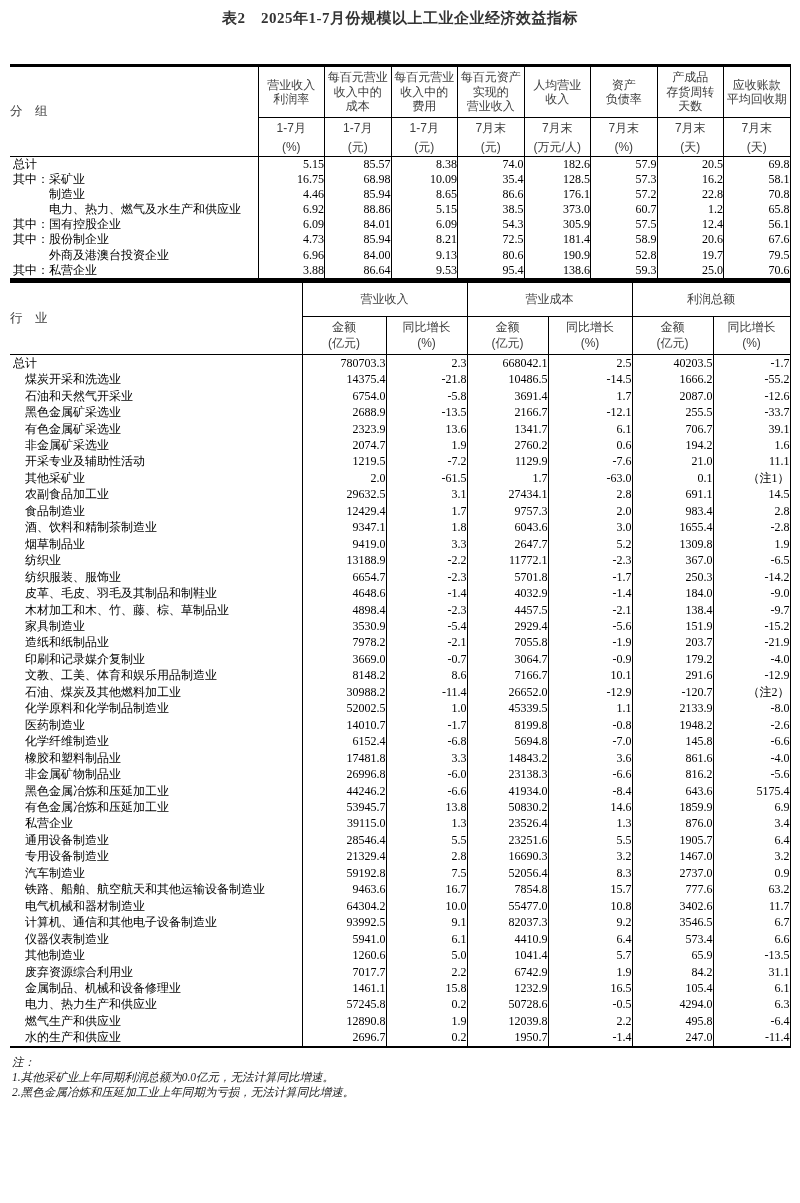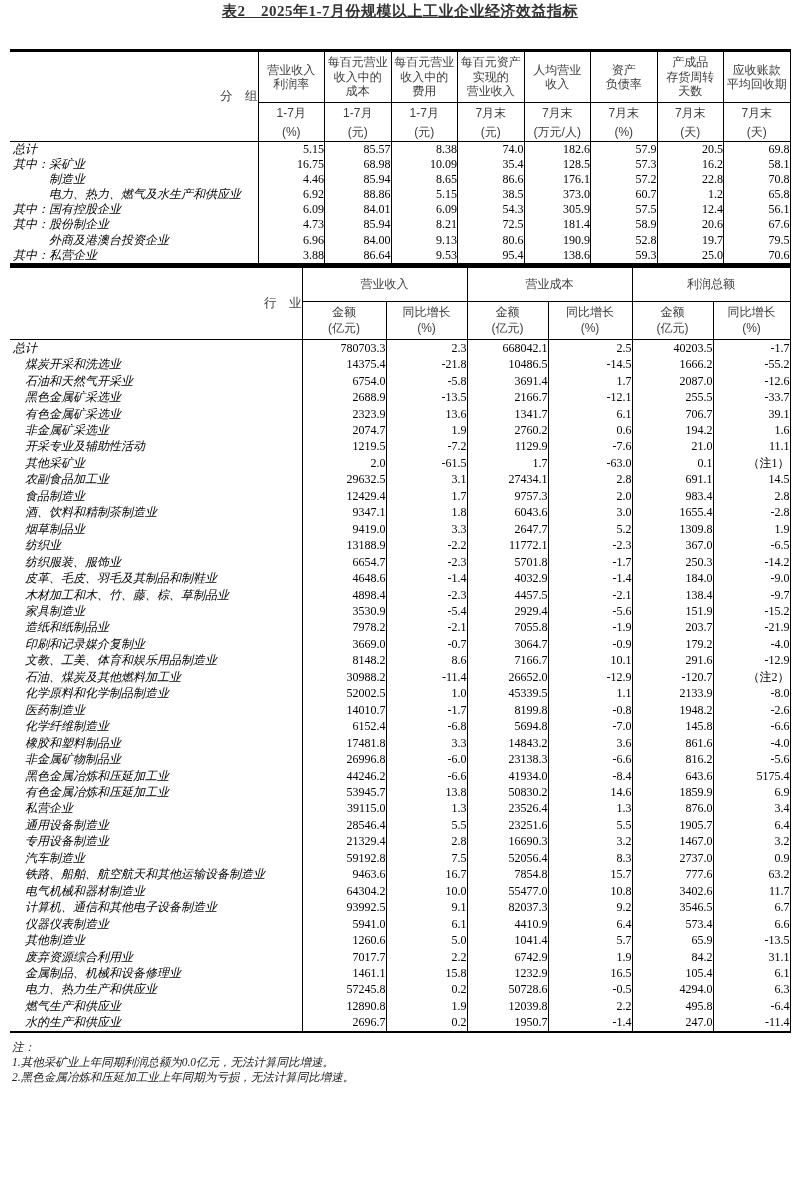--- a/index.html
+++ b/index.html
@@ -6,54 +6,54 @@
   .page {
     position:relative; width:800px; height:1203px; overflow:hidden;
     background:#fff; color:#000;
     font-family:"Liberation Serif", serif;
   }
   .tbl-title {
     margin:0; text-align:center; font-weight:bold; font-size:15px;
     color:#333; letter-spacing:0.5px;
     font-family:"Liberation Serif", serif;
   }
-  #t2-title { padding-top:2px; margin-bottom:28px;text-decoration:underline; }
+  #t2-title { padding-top:9px; margin-bottom:36px; }
   #t3-title { margin-top:42px; margin-bottom:36px; }
 
   table.tbl {
     border-collapse:collapse; table-layout:fixed; width:780px;
     margin-left:10px;
   }
   .t2, .t3 { border-top:3px solid #000; border-bottom:2px solid #000; }
   .tbl th, .tbl td { padding:0; font-weight:normal; }
   .tbl tr > *:last-child { border-right:1px solid #000; }
 
   
   .grp-cell {
     font-family:"Liberation Sans", sans-serif; font-weight:600;
-    font-size:12.5px; color:#3d3d3d; text-align:right; vertical-align:middle;
+    font-size:12.5px; color:#3d3d3d; text-align:left; vertical-align:middle;
   }
   .cname, .ghead, .cunit, .sub {
     border-left:1px solid #000;
     font-family:"Liberation Sans", sans-serif; font-weight:600;
     font-size:12px; color:#3d3d3d; text-align:center; vertical-align:middle;
   }
   .cname { white-space:pre-line; height:50px; line-height:14.5px; border-bottom:1px solid #000; }
   .ghead { height:33px; border-bottom:1px solid #000; }
   .cunit { height:38px; border-bottom:1px solid #000;margin-top:39px; }
   .grp-cell { border-bottom:1px solid #000; }
   .cunit .period { margin:3px 0 7px 0; line-height:12px; }
   .cunit .unit   { margin:0 0 2px 0; line-height:12px; }
   .sub { white-space:pre-line; height:37px; line-height:16px; border-bottom:1px solid #000; }
 
   
   .lbl {
     font-family:"Liberation Sans", sans-serif; font-weight:600;
     font-size:12px; color:#000; text-align:left; white-space:nowrap;
-    overflow:hidden; vertical-align:middle;font-style:italic;
+    overflow:hidden; vertical-align:middle;
   }
   .num {
     border-left:1px solid #000; text-align:right; padding-right:10px;
     font-family:"Liberation Serif", serif; font-size:12px; color:#000;
     vertical-align:middle; white-space:nowrap;
   }
   .t2 tbody td { height:15.1px; line-height:15.1px; }
   .t3 tbody td { height:16.45px; line-height:16.45px; }
   .t2 .ind0 { padding-left:3px; }
   .t2 .ind1 { padding-left:39px; }

